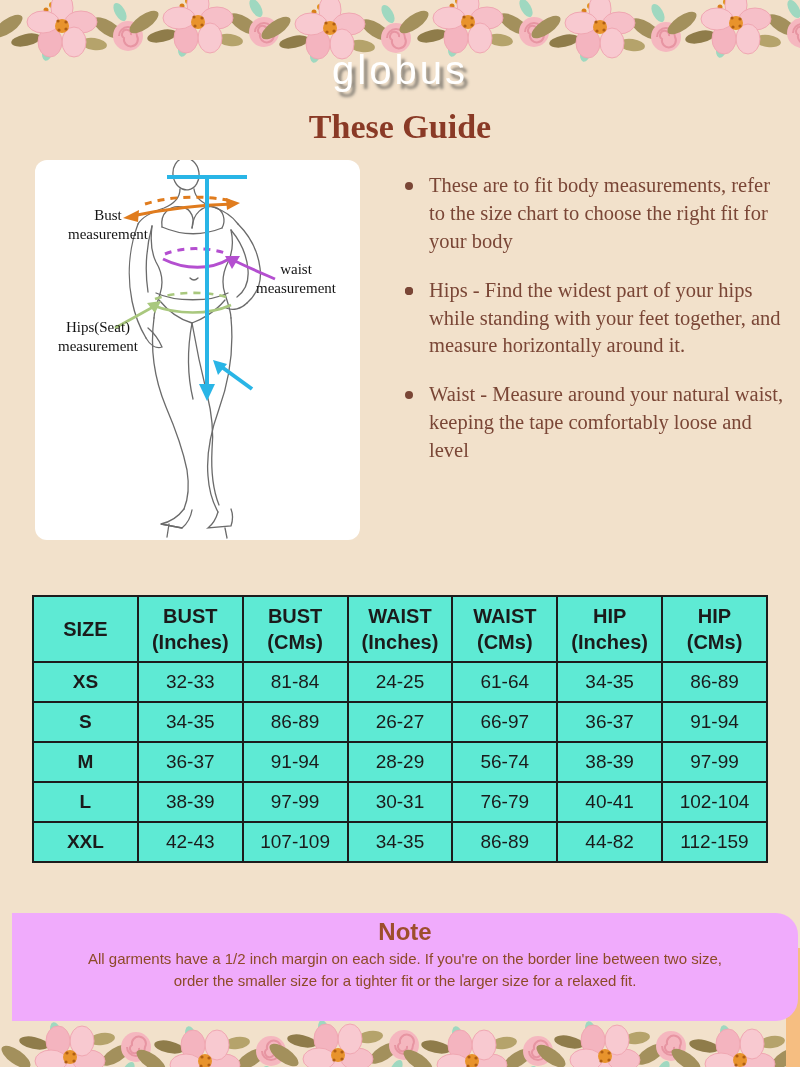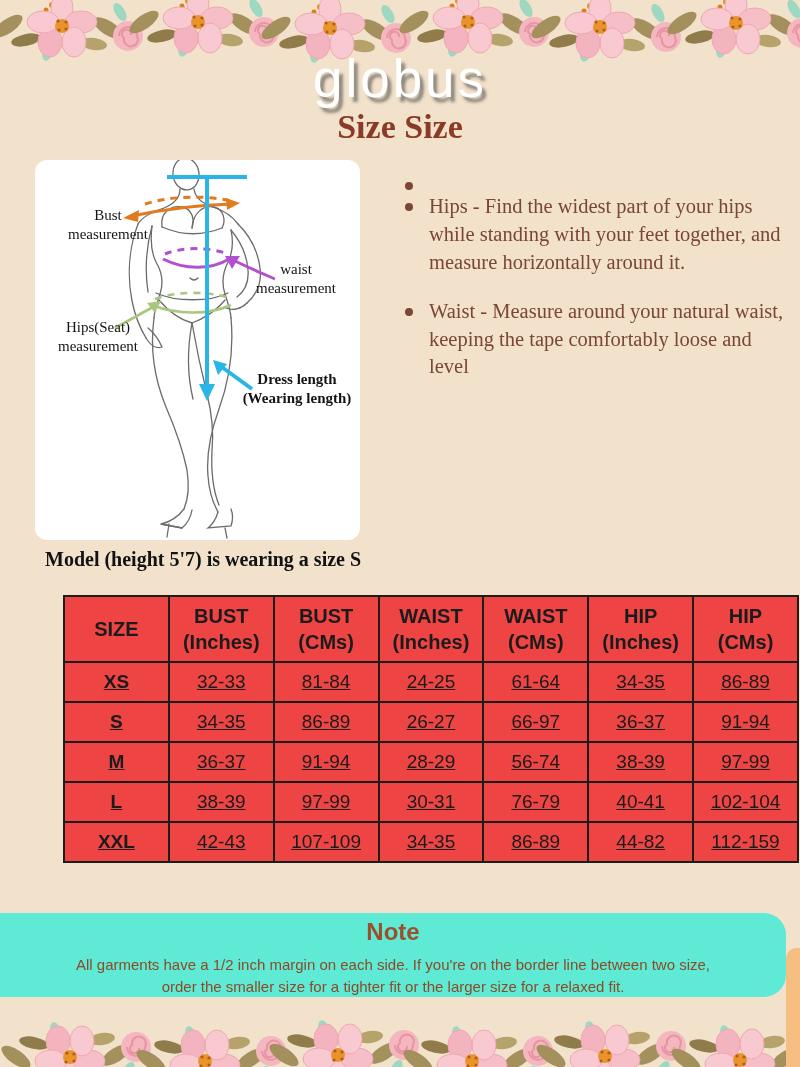--- a/index.html
+++ b/index.html
@@ -9,21 +9,21 @@
     background:#f2e1cb; overflow:hidden;
     font-family:"Liberation Serif", serif; color:#1b1b1b;
   }
   
   .floral-top { position:absolute; top:-4px; left:0; width:800px; height:72px; }
   .floral-bottom { position:absolute; bottom:-20px; left:0; width:800px; height:72px; transform:scaleY(-1); }
   
   .logo {
     position:absolute; top:48px; left:0; width:100%; text-align:center;
     font-family:"Liberation Sans", sans-serif; font-weight:400;
-    font-size:53px; letter-spacing:3px; color:#ffffff;
+    font-size:40px; letter-spacing:3px; color:#ffffff;
     text-shadow:4px 5px 3px rgba(125,120,112,0.85);
   }
   .title {
     position:absolute; top:108px; left:0; width:100%; text-align:center;
     font-weight:700; font-size:34px; color:#8a3a26;
   }
   
   .card {
     position:absolute; left:35px; top:160px; width:325px; height:380px;
     background:#ffffff; border-radius:12px; overflow:hidden;
@@ -46,40 +46,40 @@
     list-style:none; color:#7a4636; font-size:20.5px; line-height:1.36;
   }
   .bullets li { position:relative; padding-left:27px; margin-bottom:21px; }
   .bullets li .dot {
     position:absolute; left:3px; top:10px; width:8px; height:8px;
     border-radius:50%; background:#7a4636;
   }
   
   table.size-table {
     position:absolute; left:32px; top:595px; width:736px;
-    border-collapse:collapse; background:#ef4444; table-layout:fixed;
-    font-family:"Liberation Sans", sans-serif; text-align:center;margin-left:31px;
+    border-collapse:collapse; background:#5eead4; table-layout:fixed;
+    font-family:"Liberation Sans", sans-serif; text-align:center;
   }
   table.size-table th, table.size-table td {
     border:2px solid #1c1c1c; padding:0;
   }
   table.size-table th {
     height:66px; font-size:20px; font-weight:700; white-space:pre-line; line-height:1.3;
   }
-  table.size-table td { height:40px; font-size:19px; font-weight:400;text-decoration:underline; }
+  table.size-table td { height:40px; font-size:19px; font-weight:400; }
   table.size-table td.size-col { font-weight:700; }
   
   .note {
-    position:absolute; left:0; top:913px; width:786px; height:84px;
-    background:#5eead4; border-radius:0 22px 22px 0;
+    position:absolute; left:12px; top:913px; width:786px; height:108px;
+    background:#f0abfc; border-radius:0 22px 22px 0;
     font-family:"Liberation Sans", sans-serif; text-align:center; z-index:2;
   }
   .note-title { margin-top:5px; font-size:24px; font-weight:700; color:#9d4e2c; }
   .note-body {
-    margin:8px auto 0; width:660px; font-size:15px; line-height:1.45; color:#8d4a28;
+    margin:2px auto 0; width:660px; font-size:15px; line-height:1.45; color:#8d4a28;
   }
   .edge-strip {
     position:absolute; right:0; top:948px; width:14px; height:119px;
     background:#f6be81; border-top-left-radius:10px; z-index:1;
   }
 </style>
 </head>
 <body>
 
 <div class="page">
@@ -117,21 +117,21 @@
     </defs>
     <use href="#cluster" x="62" y="4"></use>
     <use href="#cluster" x="198" y="0" transform="scale(1)"></use>
     <use href="#cluster" x="330" y="6"></use>
     <use href="#cluster" x="468" y="0"></use>
     <use href="#cluster" x="600" y="5"></use>
     <use href="#cluster" x="736" y="1"></use>
   </svg>
 
   <div class="logo">globus</div>
-  <div class="title">Size Size</div>
+  <div class="title">These Guide</div>
 
   <div class="card">
     <svg width="325" height="380" viewBox="0 0 325 380">
       <g fill="none" stroke="#6b6b6b" stroke-width="1.3" stroke-linecap="round">
 
         <ellipse cx="151" cy="14" rx="13" ry="16" transform="rotate(-8 151 14)"></ellipse>
         <path d="M145,29 C145,37 141,43 129,48 C117,52 107,57 103,64"></path>
         <path d="M159,29 C160,37 166,43 178,47 C190,51 198,57 203,64"></path>
 
         <path d="M103,64 C94,88 92,116 97,141 C100,156 105,168 111,178"></path>
@@ -196,31 +196,29 @@
       <polygon points="172,241 164,224 180,224" fill="#29b5e6"></polygon>
       <polygon points="178,200 192,204 183,215" fill="#29b5e6"></polygon>
     </svg>
 
     <div class="diag-label lbl-bust">Bust
 measurement</div>
     <div class="diag-label lbl-waist">waist
 measurement</div>
     <div class="diag-label lbl-hips">Hips(Seat)
 measurement</div>
-    <div class="diag-label lbl-dress">Dress length
-(Wearing length)</div>
   </div>
 
   <ul class="bullets">
+    <li><span class="dot"></span><span>These are to fit body measurements, refer to the size chart to choose the right fit for your body</span></li>
     <li><span class="dot"></span></li>
     <li><span class="dot"></span><span>Hips - Find the widest part of your hips while standing with your feet together, and measure horizontally around it.</span></li>
     <li><span class="dot"></span><span>Waist - Measure around your natural waist, keeping the tape comfortably loose and level</span></li>
   </ul>
 
-  <div class="caption">Model (height 5'7) is wearing a size S</div>
 
   <table class="size-table">
     <thead>
       <tr>
         <th>SIZE</th>
         <th>BUST
 (Inches)</th>
         <th>BUST
 (CMs)</th>
         <th>WAIST

